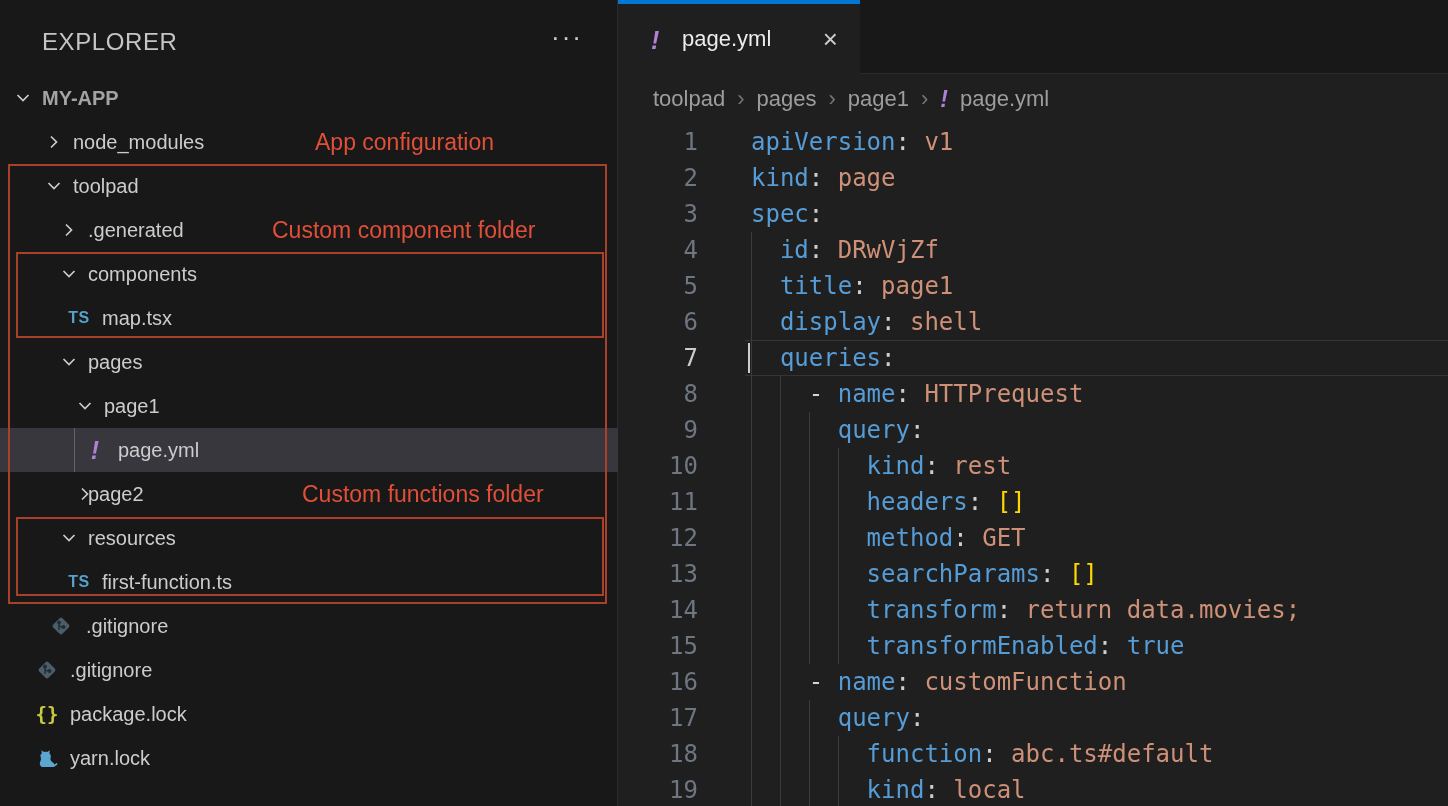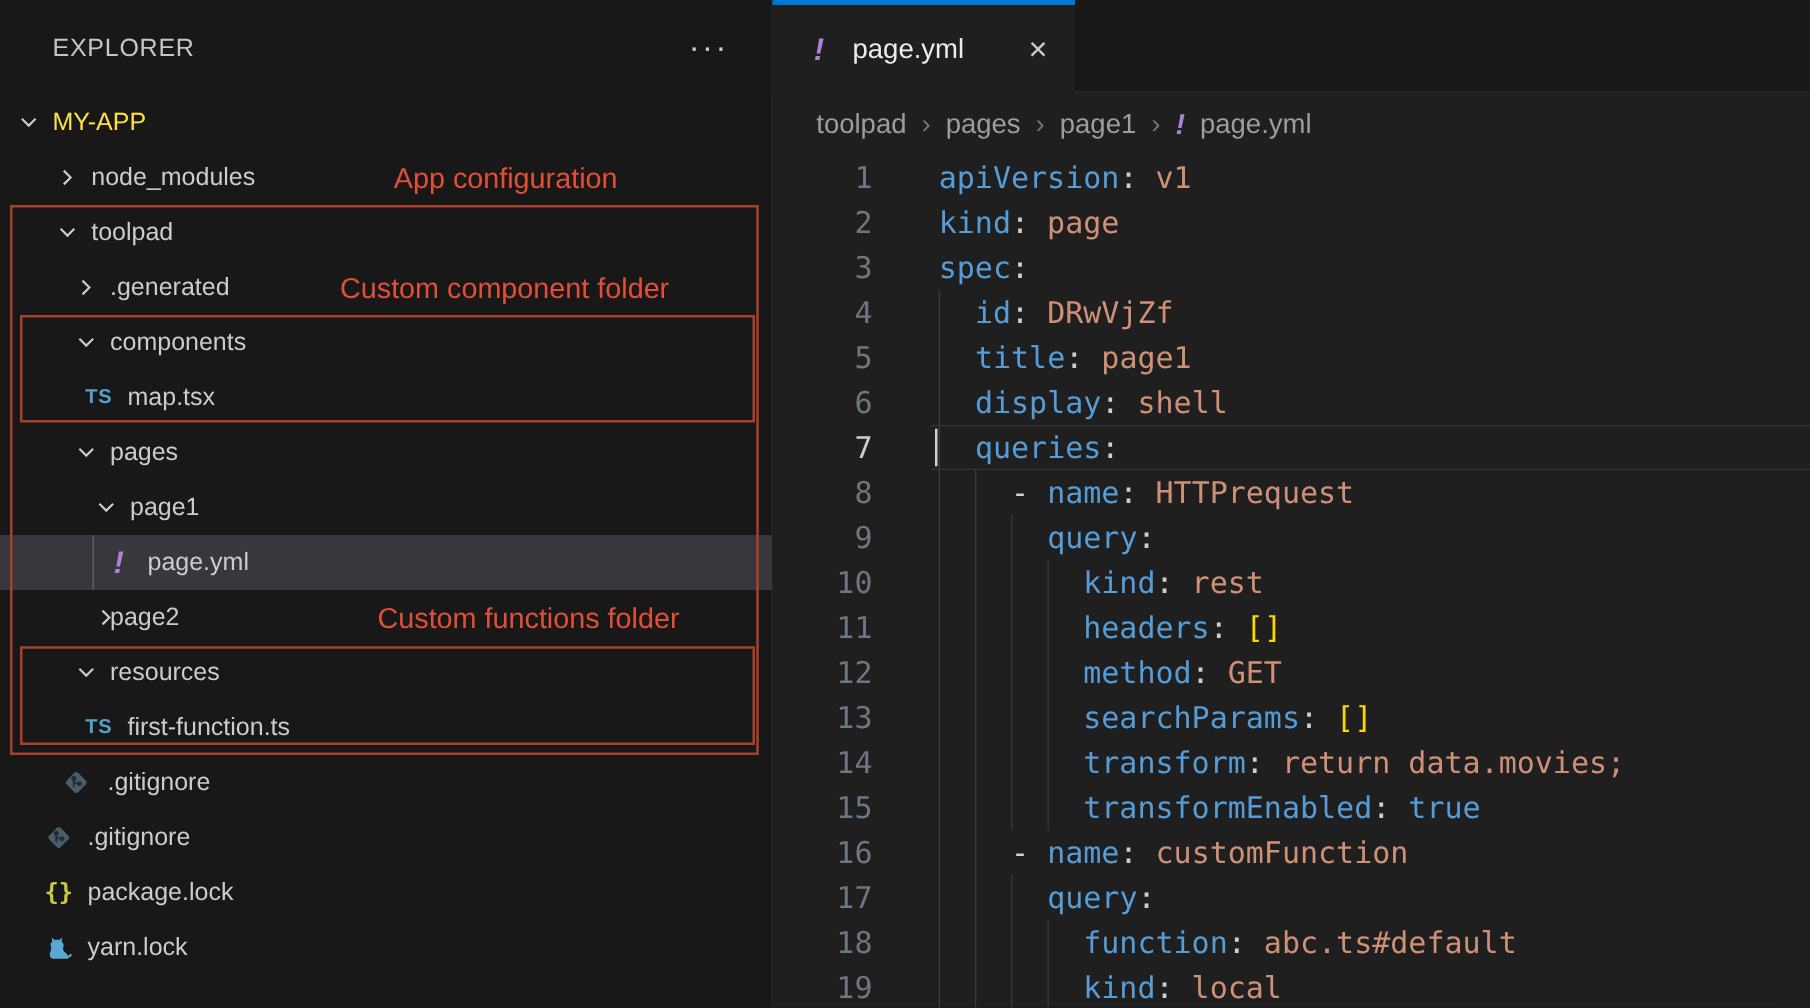--- a/index.html
+++ b/index.html
@@ -3,29 +3,29 @@
 <meta charset="utf-8">
 <style>
   * { margin:0; padding:0; box-sizing:border-box; }
   html,body { width:1448px; height:806px; overflow:hidden; background:#181818;
               font-family:"Liberation Sans", sans-serif; }
   .app { position:relative; width:1448px; height:806px; display:flex; }
 
   
   .sidebar { position:relative; width:618px; height:806px; background:#181818;
              border-right:1px solid #2b2b2b; flex:none; }
-  .sb-header { position:absolute; top:28px; left:42px; font-size:20px; letter-spacing:.6px;
+  .sb-header { position:absolute; top:28px; left:42px; font-size:24px; letter-spacing:.6px;
                color:#c5c5c5; }
   .sb-more { position:absolute; top:24px; right:34px; color:#cccccc; font-size:26px;
              letter-spacing:2px; cursor:pointer; line-height:26px; }
   .tree { position:absolute; top:76px; left:0; right:0; }
   .row { position:relative; height:44px; width:618px; font-size:20px; color:#cccccc; }
   .row.sel { background:#37373d; }
   .row .lbl { position:absolute; top:0; line-height:44px; white-space:nowrap; }
-  .row.root .lbl { font-weight:400; color:#fde047; }
+  .row.root .lbl { font-weight:700; color:#a3a3a3; }
   .chev { position:absolute; top:13px; width:18px; height:18px; }
   .ficon { position:absolute; top:9px; width:26px; height:26px; text-align:center; }
   .ficon.ts { color:#55a1c9; font-weight:700; font-size:16px; line-height:26px; letter-spacing:.5px;}
   .ficon.warn { color:#b180d7; font-weight:700; font-style:italic; font-size:25px; line-height:26px; }
   .ficon.json { color:#cbcb41; font-weight:700; font-size:19px; line-height:26px;
                 font-family:"DejaVu Sans Mono", monospace; }
   .ann { position:absolute; top:0; line-height:44px; color:#e14f39; font-size:23px; white-space:nowrap; }
   .redbox { position:absolute; border:2px solid #a8402a; z-index:5; pointer-events:none; }
   .box-outer { left:8px; top:164px; width:599px; height:440px; }
   .box-comp  { left:16px; top:252px; width:588px; height:86px; }

